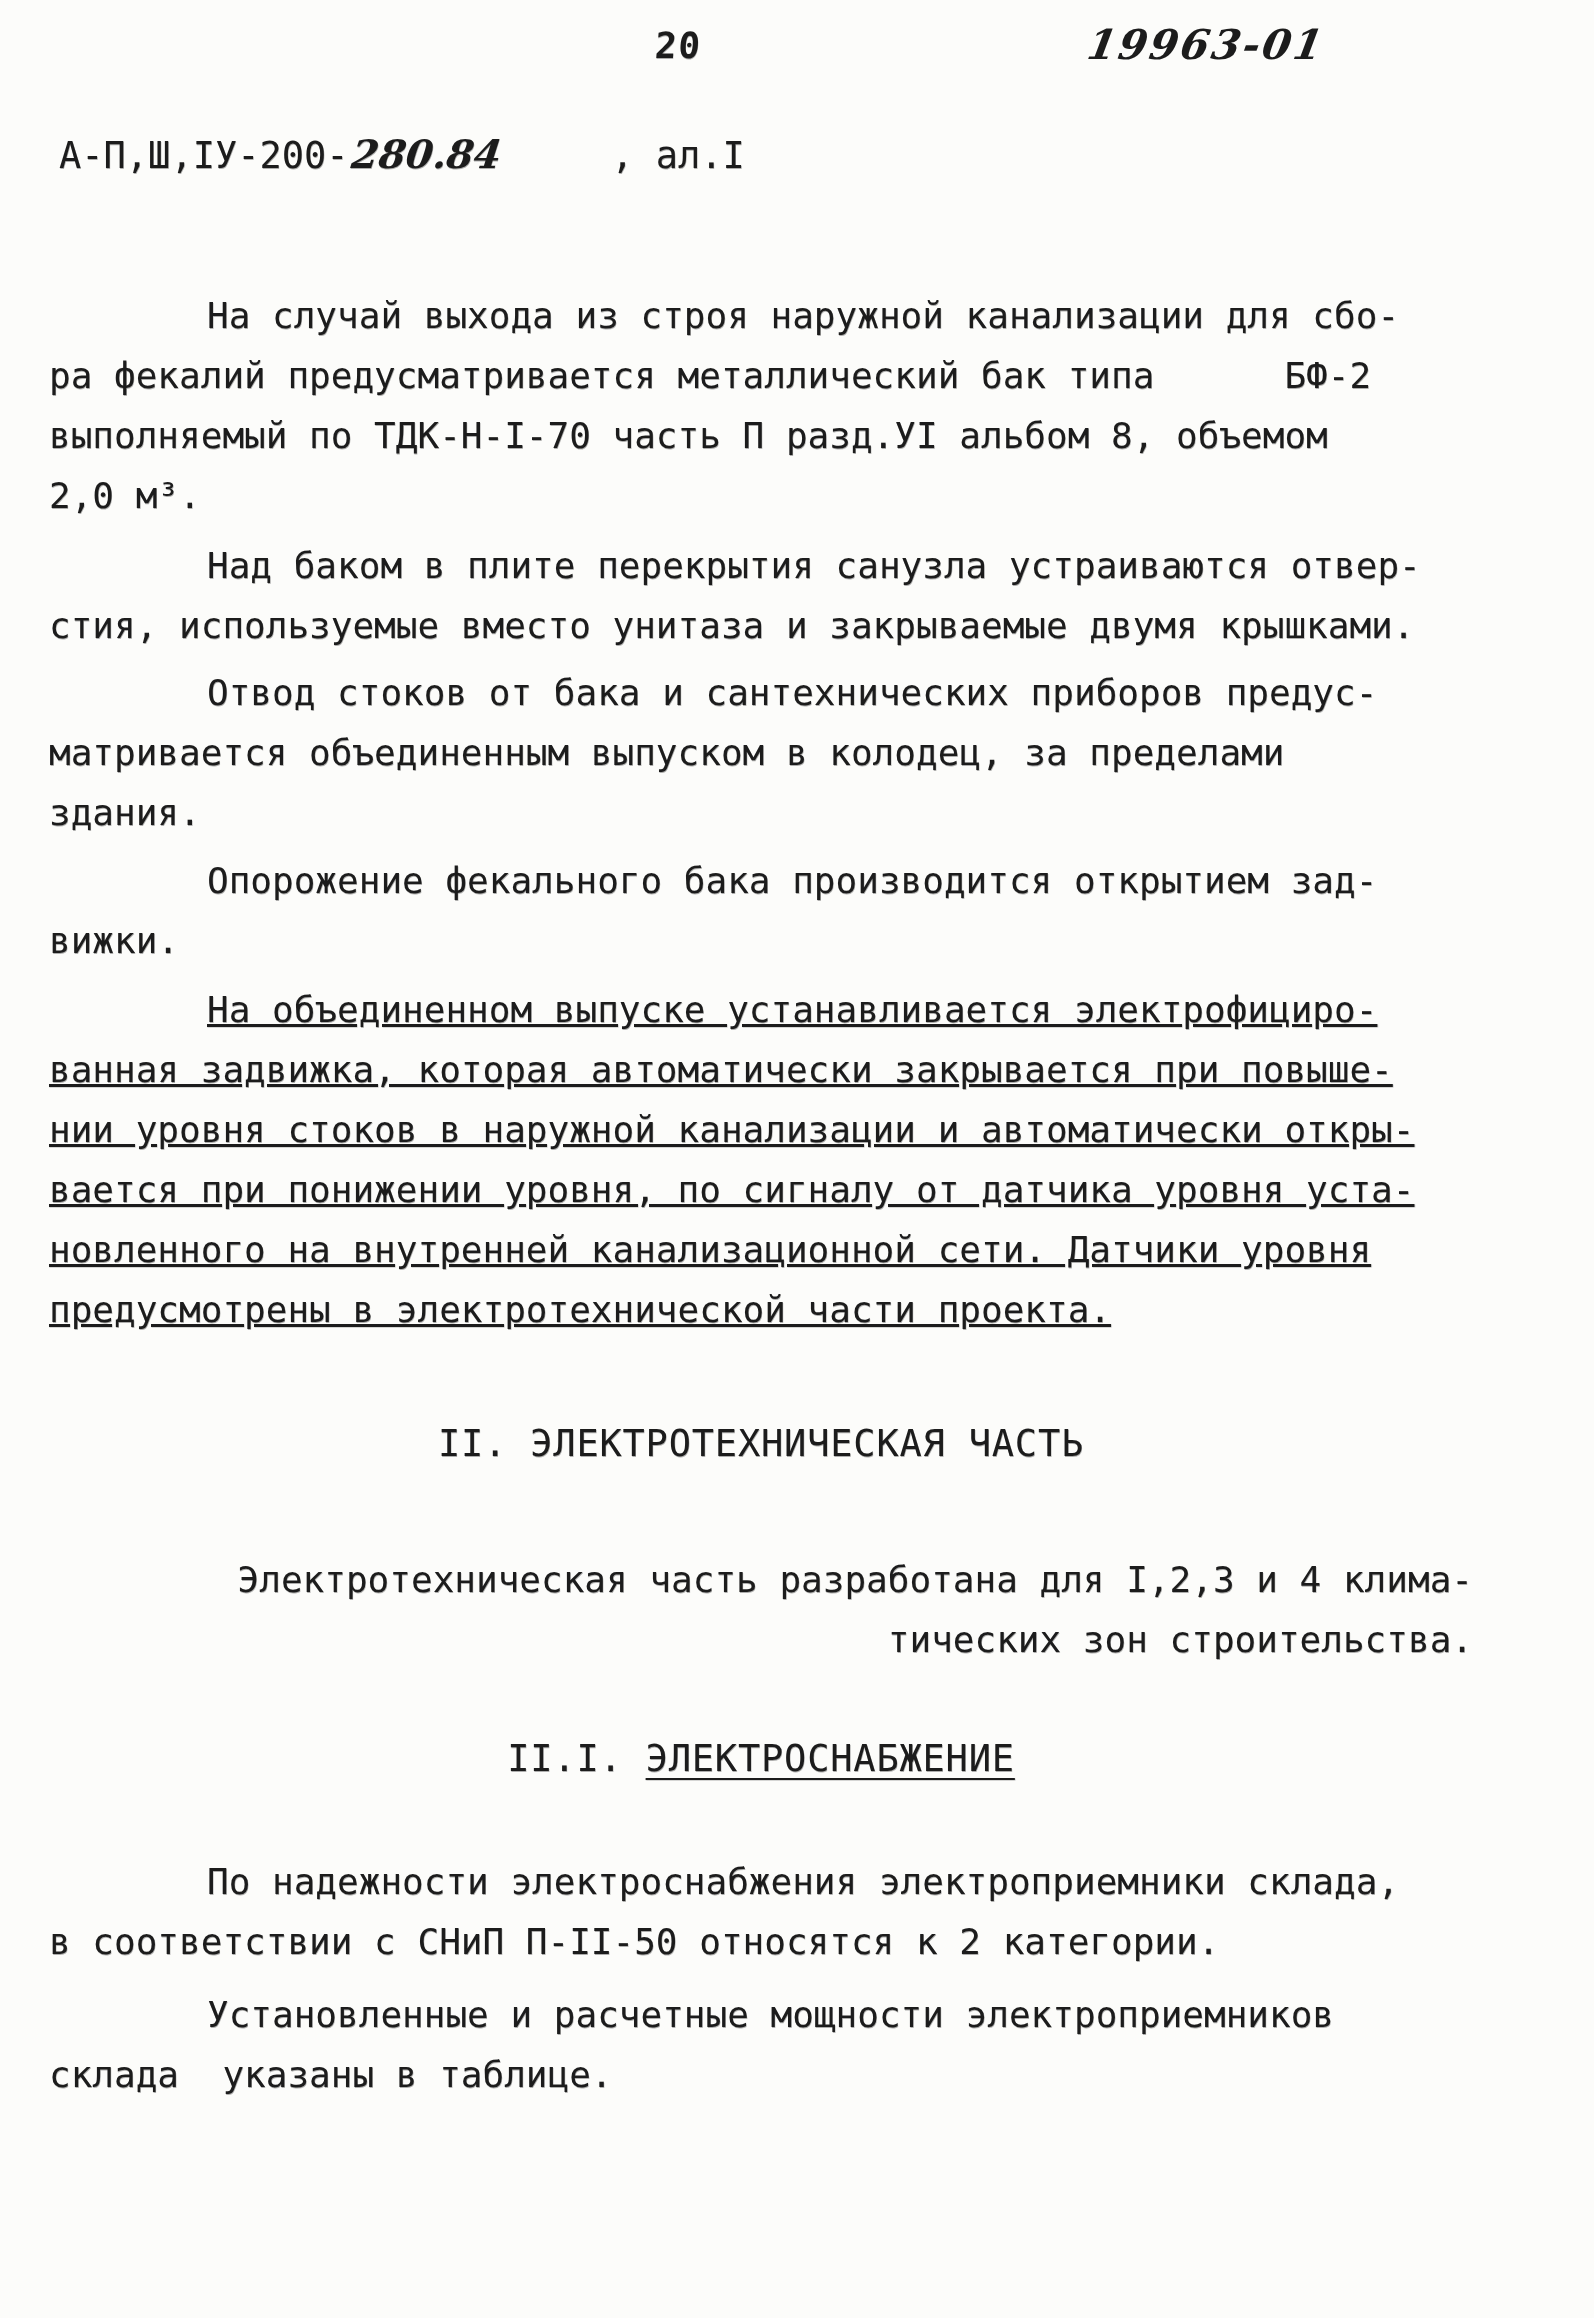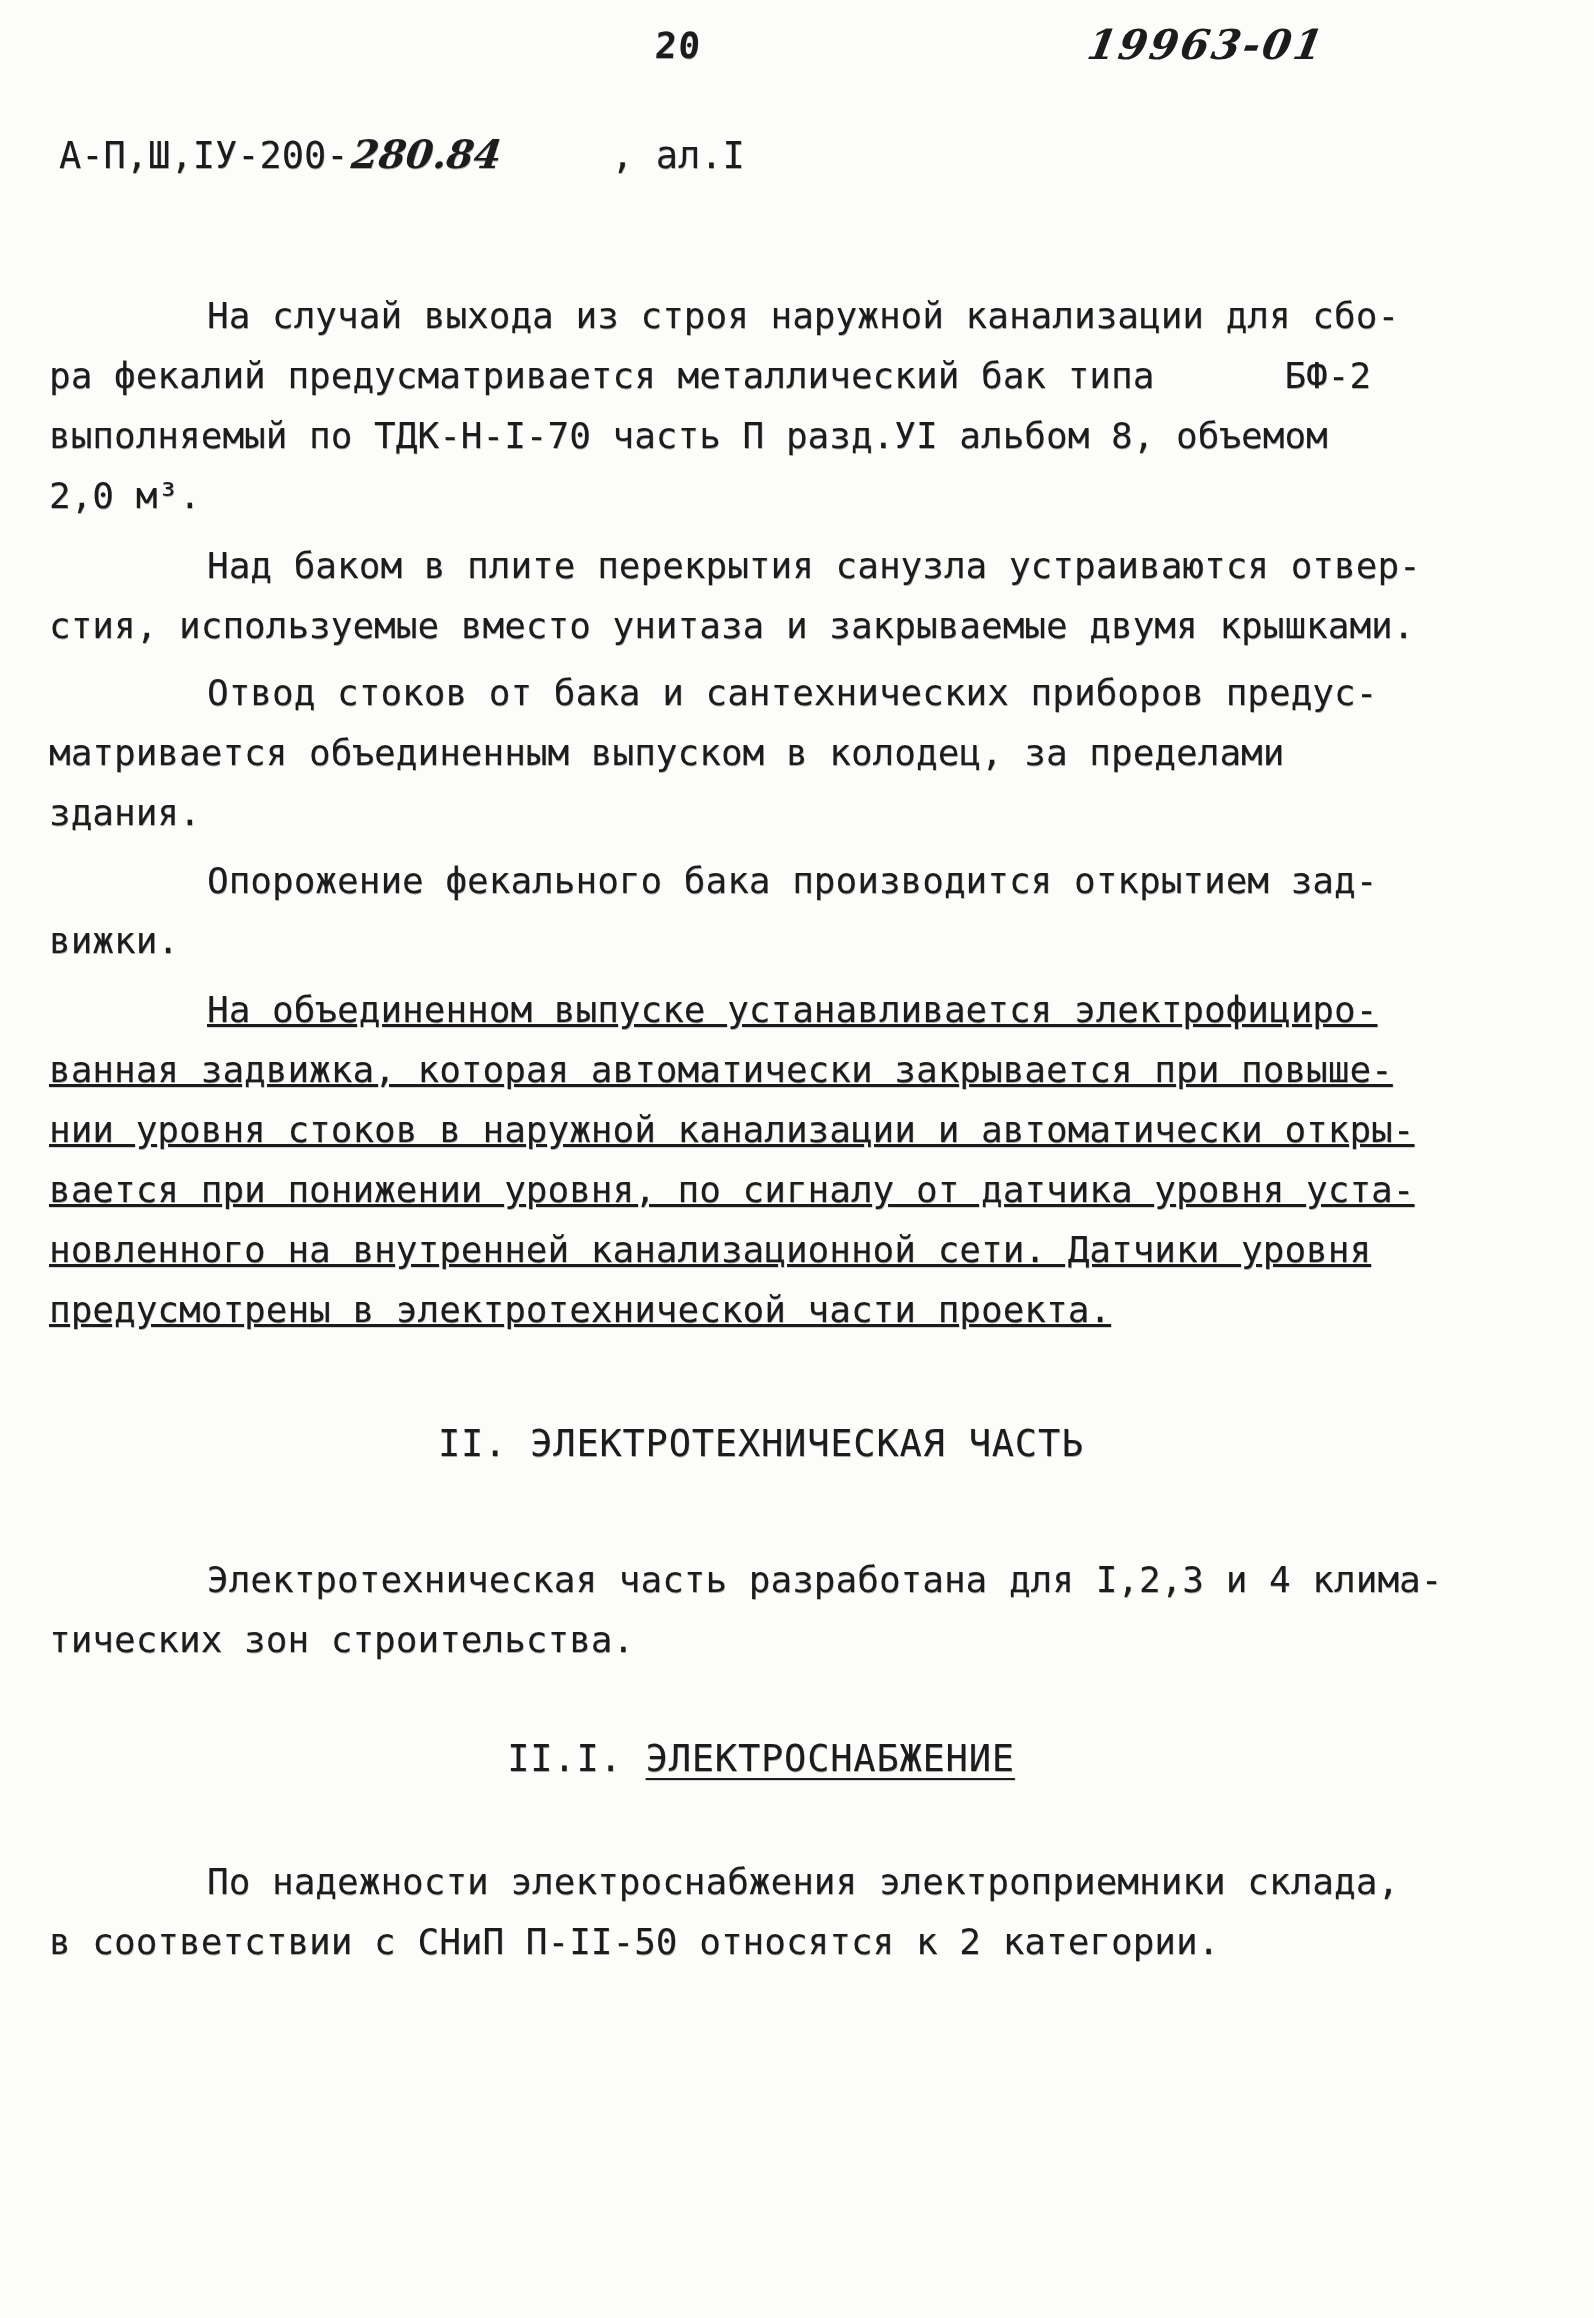--- a/index.html
+++ b/index.html
@@ -71,21 +71,21 @@
   }
   .para {
     margin: 0;
     white-space: pre-wrap;
     text-indent: 158px;
   }
   .p2 { margin-top: 9.8px; }
   .p3 { margin-top: 7.4px; }
   .p4 { margin-top: 8.2px; }
   .p5 { margin-top: 9px; text-decoration: underline; }
-  .p6 { margin-top: 0; }
+  .p6 { margin-top: 0; text-align: right; }
   .p8 { margin-top: 12.3px; }
   .heading {
     margin: 0;
     font-size: 37px;
     font-weight: normal;
     line-height: 60px;
     text-align: center;
     letter-spacing: 0.8px;
   }
   .heading.h1 { margin: 74px 0 76px 0; }
@@ -134,16 +134,18 @@
     <h2 class="heading h1">II. ЭЛЕКТРОТЕХНИЧЕСКАЯ ЧАСТЬ</h2>
 
     <p class="para p6">Электротехническая часть разработана для I,2,3 и 4 клима-
 тических зон строительства.</p>
 
     <h2 class="heading h2x"><span>II.I. </span><span class="underlined">ЭЛЕКТРОСНАБЖЕНИЕ</span></h2>
 
     <p class="para p7">По надежности электроснабжения электроприемники склада,
 в соответствии с СНиП П-II-50 относятся к 2 категории.</p>
 
+    <p class="para p8">Установленные и расчетные мощности электроприемников
+склада  указаны в таблице.</p>
 
   </div>
 </div>
 
 
 </body></html>

